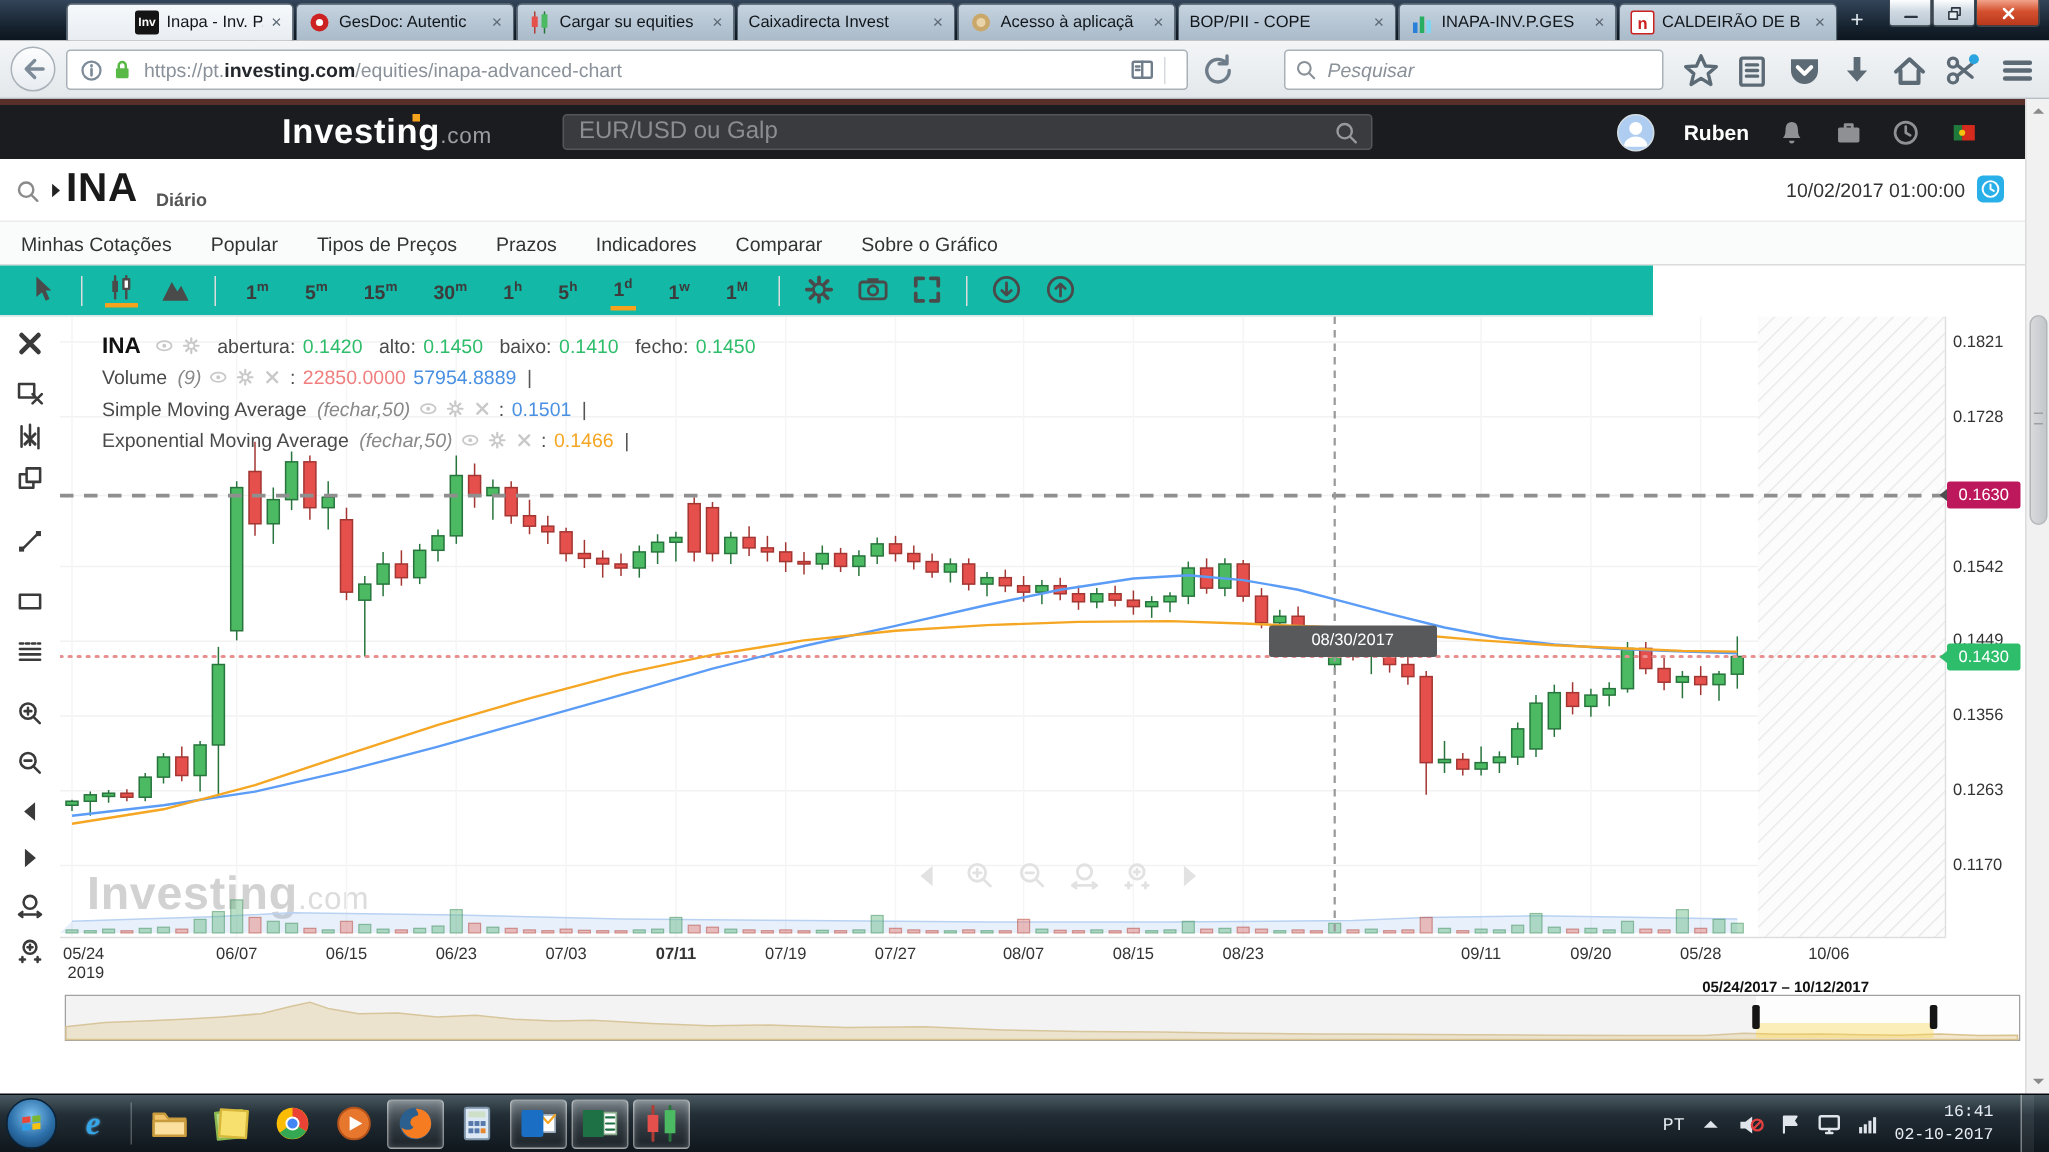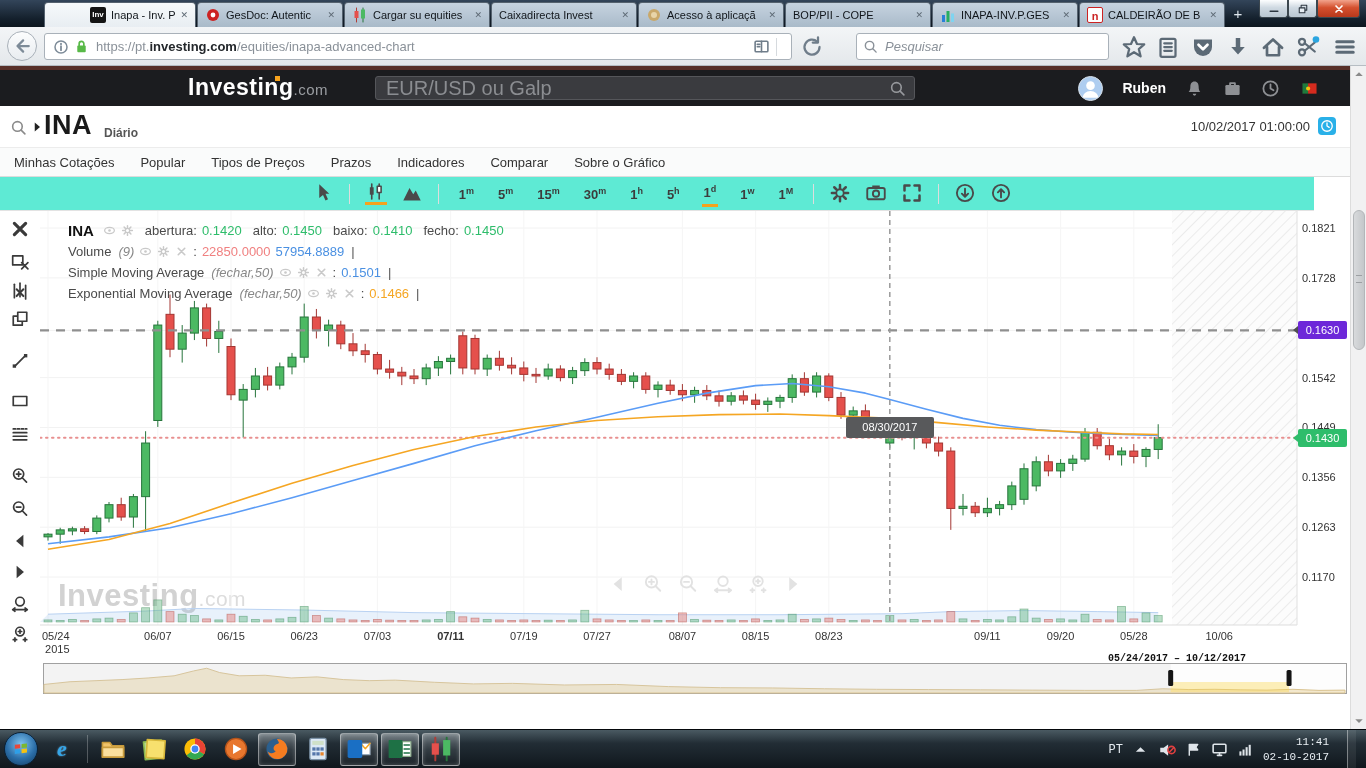--- a/index.html
+++ b/index.html
@@ -37,21 +37,21 @@
   .ic svg{display:block;width:100%;height:100%;stroke:currentColor;fill:none;stroke-width:1.5;}
 
   #pagestrip{position:absolute;left:0;top:66px;width:1366px;height:4px;background:#583029;}
 
   
   #sitehead{position:absolute;left:0;top:70px;width:1350px;height:36px;background:#1b1c1f;}
   #logo{position:absolute;left:188px;top:4px;color:#fff;font-size:23px;font-weight:bold;letter-spacing:0.5px;}
   #logo .sfx{font-size:15px;font-weight:normal;color:#9b9ea2;}
   #logo .tittle{position:absolute;left:87px;top:2px;width:5px;height:5px;background:#f6a21d;}
   #hsearchbox{position:absolute;left:375px;top:6px;width:540px;height:24px;background:#3a3b3f;border:1px solid #55565a;border-radius:3px;display:flex;align-items:center;padding:0 8px;}
-  #hsearchbox input{flex:1;background:transparent;border:none;outline:none;color:#bfc2c6;font-size:20px;font-family:"Liberation Sans",sans-serif;}
+  #hsearchbox input{flex:1;background:transparent;border:none;outline:none;color:#bfc2c6;font-size:16px;font-family:"Liberation Sans",sans-serif;}
   #hsearchbox input::placeholder{color:#8b8d91;}
   #hsearchbox .mag{width:17px;height:17px;color:#97999d;}
   #userarea{position:absolute;right:30px;top:0;height:36px;display:flex;align-items:center;gap:19px;}
   #avatar{width:25px;height:25px;border-radius:50%;background:#aecdf0;overflow:hidden;border:1px solid #d5dde5;}
   #uname{color:#fff;font-size:14px;font-weight:bold;}
   .hic{width:19px;height:19px;color:#8e9094;cursor:pointer;}
 
   
   #titlerow{position:absolute;left:0;top:106px;width:1350px;height:41px;background:#fff;}
   #titlerow .mag{position:absolute;left:10px;top:13px;width:17px;height:17px;color:#8a8a8a;}
@@ -59,21 +59,21 @@
   #symname{position:absolute;left:44px;top:4px;font-size:27px;font-weight:800;color:#1a1a1a;letter-spacing:0.5px;}
   #symint{position:absolute;left:104px;top:20px;font-size:12px;font-weight:bold;color:#555;}
   #dtime{position:absolute;right:40px;top:13px;font-size:13px;color:#333;}
   #dclock{position:absolute;right:14px;top:11px;width:18px;height:18px;background:#29b0e8;border-radius:4px;color:#fff;padding:2px;}
 
   
   #menubar{position:absolute;left:0;top:147px;width:1350px;height:30px;background:#fafbfb;border-top:1px solid #ececec;border-bottom:1px solid #dcdcdc;display:flex;align-items:center;padding-left:14px;gap:26px;}
   .mitem{font-size:13px;color:#333;cursor:pointer;white-space:nowrap;}
 
   
-  #ctoolbar{position:absolute;left:0;top:177px;width:1314px;height:34px;background:#5eead4;border-bottom:1px solid #e3e3e3;display:flex;align-items:center;padding-left:10px;justify-content:center;}
+  #ctoolbar{position:absolute;left:0;top:177px;width:1102px;height:34px;background:#14b8a6;border-bottom:1px solid #e3e3e3;display:flex;align-items:center;padding-left:10px;}
   .tbic{width:22px;height:22px;color:#4a4a4a;margin:0 7px;cursor:pointer;padding-bottom:2px;}
   .tbsep{width:1px;height:20px;background:#ddd;margin:0 8px;}
   .tf{font-size:13px;font-weight:bold;color:#3c3c3c;margin:0 10px;cursor:pointer;padding:4px 2px 3px;}
   .tf sup{font-size:9px;}
   .active-underline{border-bottom:3px solid #f6a21d;}
 
   
   #chartarea{position:absolute;left:0;top:211px;width:1350px;height:444px;background:#fff;}
   #ltools{position:absolute;left:0;top:0;width:40px;height:444px;}
   .ltic{position:absolute;left:11px;width:18px;height:18px;color:#3a3a3a;cursor:pointer;}
@@ -89,26 +89,26 @@
   .lval-g{color:#2ebd6b;}
   .lval-r{color:#f08080;}
   .lval-b{color:#4a90e2;}
   .lval-o{color:#f5a623;}
   .lparam{font-style:italic;color:#888;margin-left:2px;}
   .lpipe{color:#555;margin-left:2px;}
   .ylab{position:absolute;font-size:11px;color:#333;z-index:4;}
   .xlab{position:absolute;font-size:11px;color:#333;z-index:4;text-align:center;line-height:13px;}
   .badge{position:absolute;left:1298px;width:49px;height:18px;z-index:5;color:#fff;font-size:11px;text-align:center;line-height:18px;border-radius:2px;}
   .badge:before{content:"";position:absolute;left:-5px;top:5px;border-right:5px solid;border-top:4px solid transparent;border-bottom:4px solid transparent;}
-  #badge-dark{background:#6d28d9;}#badge-dark:before{border-right-color:#4f4f51;}
+  #badge-dark{background:#be185d;}#badge-dark:before{border-right-color:#4f4f51;}
   #badge-green{background:#2ebd6b;}#badge-green:before{border-right-color:#2ebd6b;}
-  #xtooltip{position:absolute;top:417px;width:88px;height:21px;background:#58595b;border-radius:2px;color:#fff;font-size:11px;text-align:center;line-height:21px;z-index:6;}
+  #xtooltip{position:absolute;top:417px;width:112px;height:21px;background:#58595b;border-radius:2px;color:#fff;font-size:11px;text-align:center;line-height:21px;z-index:6;}
 
   
-  #rangelabel{position:absolute;left:1040px;top:653px;width:206px;text-align:right;font-size:10px;font-weight:bold;color:#111;z-index:2;font-family:Liberation Mono, monospace;}
+  #rangelabel{position:absolute;left:1040px;top:653px;width:206px;text-align:right;font-size:10px;font-weight:bold;color:#111;z-index:2;}
   #navsvg{position:absolute;left:43px;top:663px;}
 
   
   #scrollbar{position:absolute;left:1350px;top:66px;width:16px;height:663px;background:#f1f1f2;border-left:1px solid #dcdcdc;}
   .sbarrow{position:absolute;left:2px;width:12px;height:12px;color:#8a8a8a;cursor:pointer;}
   #sbthumb{position:absolute;left:2px;top:144px;width:12px;height:140px;background:linear-gradient(90deg,#d8dadc,#c4c7ca);border:1px solid #b3b6b9;border-radius:6px;cursor:pointer;}
   #sbthumb:after{content:"";position:absolute;left:2px;right:2px;top:64px;height:6px;border-top:1px solid #9da0a3;border-bottom:1px solid #9da0a3;}
 
   
   #taskbar{position:absolute;left:0;top:729px;width:1366px;height:39px;background:linear-gradient(180deg,#4a5a62,#222d35 35%,#10171d);border-top:1px solid #05080b;display:flex;align-items:center;}
@@ -1023,21 +1023,21 @@
   <div id="ylabs">
       <div class="ylab" style="left: 1302px; top: 222px;">0.1821</div>
       <div class="ylab" style="left: 1302px; top: 271.867px;">0.1728</div>
       <div class="ylab" style="left: 1302px; top: 371.6px;">0.1542</div>
       <div class="ylab" style="left: 1302px; top: 421.466px;">0.1449</div>
       <div class="ylab" style="left: 1302px; top: 471.333px;">0.1356</div>
       <div class="ylab" style="left: 1302px; top: 521.2px;">0.1263</div>
       <div class="ylab" style="left: 1302px; top: 571.066px;">0.1170</div>
     </div>
   <div id="xlabs">
-      <div class="xlab" style="top: 630px; left: 42px; text-align: right;">05/24<div>2015</div></div>
+      <div class="xlab" style="top: 630px; left: 42px; text-align: right;">05/24<div>2019</div></div>
       <div class="xlab" style="top: 630px; left: 157.8px; transform: translateX(-50%);">06/07</div>
       <div class="xlab" style="top: 630px; left: 231px; transform: translateX(-50%);">06/15</div>
       <div class="xlab" style="top: 630px; left: 304.2px; transform: translateX(-50%);">06/23</div>
       <div class="xlab" style="top: 630px; left: 377.4px; transform: translateX(-50%);">07/03</div>
       <div class="xlab" style="top: 630px; left: 450.6px; transform: translateX(-50%); font-weight: bold;">07/11</div>
       <div class="xlab" style="top: 630px; left: 523.8px; transform: translateX(-50%);">07/19</div>
       <div class="xlab" style="top: 630px; left: 597px; transform: translateX(-50%);">07/27</div>
       <div class="xlab" style="top: 630px; left: 682.4px; transform: translateX(-50%);">08/07</div>
       <div class="xlab" style="top: 630px; left: 755.6px; transform: translateX(-50%);">08/15</div>
       <div class="xlab" style="top: 630px; left: 828.8px; transform: translateX(-50%);">08/23</div>
@@ -1205,20 +1205,20 @@
         </span>
       <span class="ic tric">
           <svg viewBox="0 0 16 16" stroke-linecap="round" stroke-linejoin="round">
             <rect x="1.5" y="10" width="2.2" height="4.5" fill="currentColor" stroke="none"></rect>
             <rect x="4.8" y="8" width="2.2" height="6.5" fill="currentColor" stroke="none"></rect>
             <rect x="8.1" y="5.5" width="2.2" height="9" fill="currentColor" stroke="none"></rect>
             <rect x="11.4" y="3" width="2.2" height="11.5" fill="currentColor" stroke="none"></rect>
           </svg>
         </span>
       <div id="trayclock">
-        <div>11:41</div>
+        <div>16:41</div>
         <div>02-10-2017</div>
       </div>
       <div id="showdesk"></div>
     </div>
   </div>
 
 </div>
 
 </body></html>

